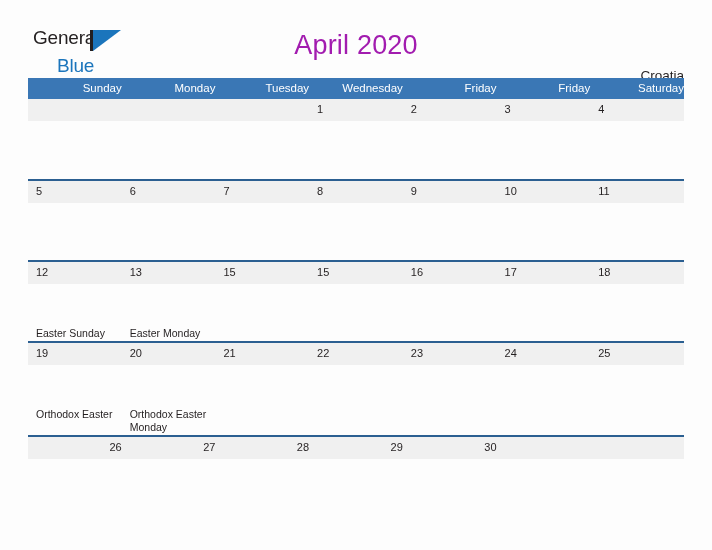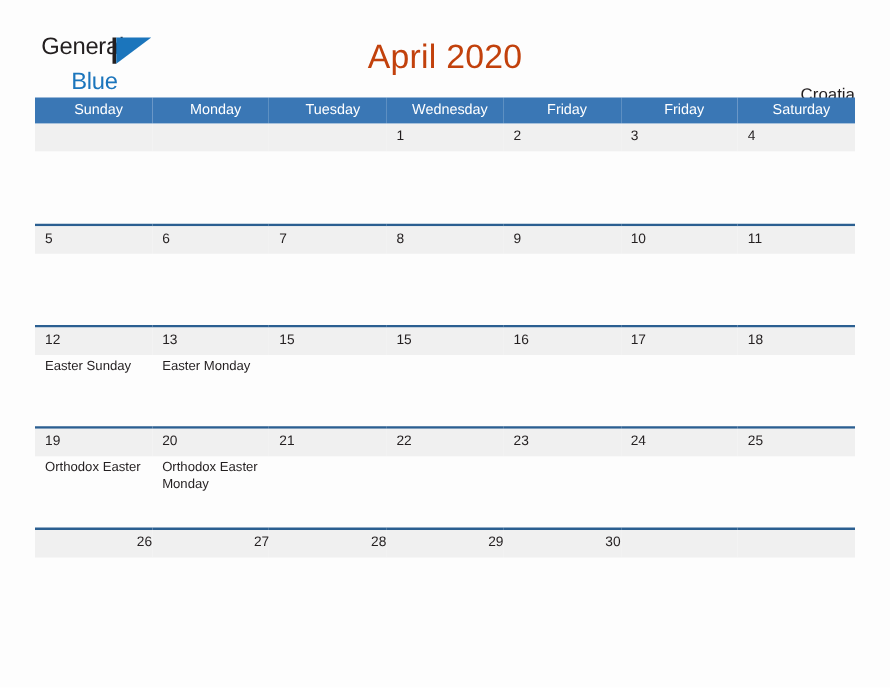--- a/index.html
+++ b/index.html
@@ -69,21 +69,21 @@
     border-bottom: 21px solid transparent;
   }
 
   .month-title {
     position: absolute;
     left: 0;
     right: 0;
     top: 30px;
     text-align: center;
     font-size: 27px;
-    color: #c2410c;
+    color: #a21caf;
     font-weight: normal;
     letter-spacing: 0.2px;
   }
 
   .location {
     position: absolute;
     right: 28px;
     top: 42px;
     font-size: 13.5px;
     color: #231f20;
@@ -98,21 +98,21 @@
     width: 656px;
     border-collapse: collapse;
     table-layout: fixed;
   }
 
   .calendar th {
     background: #3a77b5;
     color: #ffffff;
     font-size: 11.5px;
     font-weight: normal;
-    text-align: center;
+    text-align: right;
     padding: 4px 0 5px 8px;
     height: 9px;
     border: none;
   }
 
   .week-row {
     height: 81px;
   }
   .week-row.last {
     height: 28px;
@@ -143,20 +143,21 @@
     padding: 5px 0 6px 8px;
     height: 11px;
     line-height: 11px;
   }
   .daynum.empty {
     color: transparent;
   }
 
   .events {
     padding: 3px 8px 0 8px;
+    margin-top: 40px;
   }
   .event {
     font-size: 10.5px;
     color: #231f20;
     line-height: 13px;
     margin-bottom: 1px;
   }
 </style>
 </head>
 <body>

